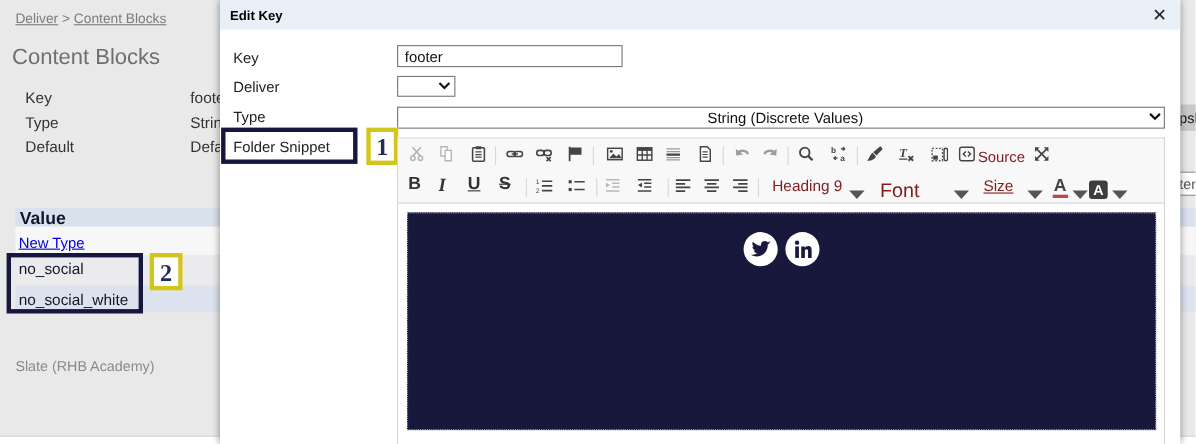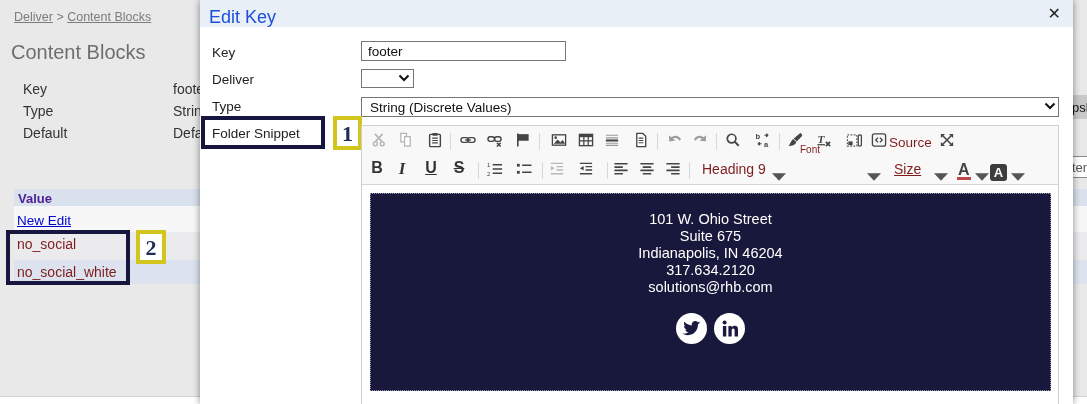--- a/index.html
+++ b/index.html
@@ -8,42 +8,42 @@
 
 
 #page { position:absolute; left:0; top:0; width:1087px; height:404px; background:#fff; }
 #greypanel { position:absolute; left:0; top:0; width:1087px; height:397px; background:#e9e9e9; border-bottom:1px solid #d4d4d4; }
 .crumb { position:absolute; left:14px; top:10px; font-size:12.5px; color:#7c7c7c;text-align:right; }
 .crumb a { color:#7c7c7c; text-decoration:underline; }
 h1.title { position:absolute; left:11px; top:41px; font-size:20px; font-weight:400; color:#6e6e6e; }
 .deflab { position:absolute; left:23px; font-size:14px; color:#333; }
 .defval { position:absolute; left:173px; font-size:14px; color:#333; }
 #valband { position:absolute; left:14px; top:189px; width:1073px; height:17px; background:#d9e1ec; }
-#valband span { position:absolute; left:4px; top:2px; font-size:13px; font-weight:bold; color:#4c1d95; }
+#valband span { position:absolute; left:4px; top:2px; font-size:16px; font-weight:bold; color:#0f172a; }
 #newcoderow { position:absolute; left:14px; top:206px; width:1073px; height:26px; background:#f7f7f7; }
 #newcode { position:absolute; left:17px; top:213px; font-size:13.5px; color:#0000d4; text-decoration:underline; }
 #row1 { position:absolute; left:14px; top:232px; width:1073px; height:26px; background:#ebebee; }
 #row2 { position:absolute; left:14px; top:260px; width:1073px; height:24px; background:#dce3ee; }
-.rowtxt { font-size:14px; color:#7f1d1d; position:absolute; left:3px; top:4px; }
+.rowtxt { font-size:14px; color:#0f172a; position:absolute; left:3px; top:4px; }
 #slate { position:absolute; left:14px; top:325px; font-size:13px; color:#8a8a8a; }
 
 
 .navybox { position:absolute; border:4px solid #16163e; background:transparent; }
 .ybox { position:absolute; border:4px solid #d2c51d; background:#fff; text-align:center; font-family:"Liberation Serif", serif; font-weight:bold; color:#1f2d58; }
 
 
 #pshbtn { position:absolute; left:1073px; top:95px; width:14px; height:24px; background:#c9c9c9; font-size:13px; color:#111; overflow:hidden; }
 #pshbtn span { position:absolute; left:-1px; top:5px; }
 #teninput { position:absolute; left:1073px; top:156px; width:14px; height:22px; background:#fff; border-top:1px solid #8a8a8a; border-bottom:1px solid #8a8a8a; font-size:13px; color:#555; overflow:hidden; }
 #teninput span { position:absolute; left:-1px; top:3px; }
 
 
 #modal { position:absolute; left:200px; top:0; width:873px; height:404px; background:#fff; box-shadow:0 0 7px rgba(0,0,0,0.45); }
 #mhead { position:absolute; left:0; top:0; width:873px; height:27px; background:#e8eff6; }
-#mhead .t { position:absolute; left:9px; top:7px; font-size:18px; font-weight:normal; color:#1d4ed8; }
+#mhead .t { position:absolute; left:9px; top:7px; font-size:12px; font-weight:bold; color:#000000; }
 #mclose { position:absolute; right:12px; top:4px; font-size:16px; color:#222; font-weight:400; }
 .mlabel { position:absolute; left:12px; font-size:13.5px; color:#222; }
 .tinput { position:absolute; background:#fff; border:1px solid #767676; font-size:13.5px; color:#111; }
 .chev { position:absolute; }
 
 
 #editor { position:absolute; left:161px; top:125px; width:698px; height:279px; border:1px solid #cfcfcf; border-bottom:none; background:#fff; }
 #toolbar { position:absolute; left:0; top:0; width:696px; height:59px; background:#f8f8f8; border-bottom:1px solid #d4d4d4; }
 .sep1 { position:absolute; top:7px; width:1px; height:17px; background:#d8d8d8; }
 .sep2 { position:absolute; top:36px; width:1px; height:17px; background:#d8d8d8; }
@@ -66,27 +66,28 @@
   <div class="deflab" style="top:81px;">Key</div>
     <div class="defval" style="top:81px;">footer</div>
   <div class="deflab" style="top:103px;">Type</div>
     <div class="defval" style="top:103px;">String (</div>
   <div class="deflab" style="top:125px;">Default</div>
     <div class="defval" style="top:125px;">Default</div>
   <div id="valband">
       <span>Value</span>
     </div>
   <div id="newcoderow"></div>
-  <div id="newcode">New Edit</div>
+  <div id="newcode">New Type</div>
   <div id="row1">
       <span class="rowtxt">no_social</span>
     </div>
   <div id="row2">
       <span class="rowtxt">no_social_white</span>
     </div>
+  <div id="slate">Slate (RHB Academy)</div>
   <div class="navybox" style="left:6px; top:230px; width:124px; height:55px;"></div>
   <div class="ybox" style="left:136px; top:230px; width:30px; height:34px; font-size:22px; line-height:27px;">2</div>
   <div id="pshbtn">
       <span>psh</span>
     </div>
   <div id="teninput">
       <span>ten</span>
     </div>
 </div>
 
@@ -96,21 +97,21 @@
       <span id="mclose">✕</span>
     </div>
   <div class="mlabel" style="top:45px;">Key</div>
   <div class="tinput" style="left:161px; top:41px; width:205px; height:20px; padding:2px 0 0 6px;">footer</div>
   <div class="mlabel" style="top:72px;">Deliver</div>
   <div class="tinput" style="left:161px; top:69px; width:53px; height:19px;"></div>
   <svg class="chev" style="left:198px; top:74px;" width="12" height="8" viewBox="0 0 12 8">
       <path d="M1.5 1.5 L6 6 L10.5 1.5" fill="none" stroke="#111" stroke-width="2"></path>
     </svg>
   <div class="mlabel" style="top:99px;">Type</div>
-  <div class="tinput" style="left:161px; top:97px; width:698px; height:20px; padding:2px 0 0 8px;">String (Discrete Values)</div>
+  <div class="tinput" style="left:161px; top:97px; width:698px; height:20px; padding:2px 0 0 8px;text-align:center;">String (Discrete Values)</div>
   <svg class="chev" style="left:844px; top:102px;" width="12" height="8" viewBox="0 0 12 8">
       <path d="M1.5 1.5 L6 6 L10.5 1.5" fill="none" stroke="#111" stroke-width="2"></path>
     </svg>
   <div class="navybox" style="left:1px; top:116px; width:124px; height:33px; background:#fff;"></div>
   <div class="mlabel" style="left:12px; top:126px; z-index:3;">Folder Snippet</div>
   <div class="ybox" style="left:133px; top:116px; width:29px; height:34px; font-size:22px; line-height:27px;">1</div>
 
   <div id="editor">
     <div id="toolbar">
         <svg class="ti" style="left:9px; top:6px;" width="17" height="17" viewBox="0 0 17 17">
@@ -238,41 +239,40 @@
           <path d="M1.5 3 h14 M4 6.5 h9 M1.5 10 h14 M4 13.5 h9" stroke="#444" stroke-width="1.7"></path>
         </svg>
 <svg class="ti" style="left:303px; top:35px;" width="17" height="17" viewBox="0 0 17 17">
           <path d="M1.5 3 h14 M6.5 6.5 h9 M1.5 10 h14 M6.5 13.5 h9" stroke="#444" stroke-width="1.7"></path>
         </svg>
 <div class="sep2" style="left:327px;"></div>
 <div class="tt" style="left:340px; top:35px; font-size:14px;">Heading 9</div>
 <svg class="ti" style="left:409px; top:43px;" width="8" height="5" viewBox="0 0 8 5">
           <path d="M0.5 0.6 L4 4.4 L7.5 0.6 z" fill="#555"></path>
         </svg>
-<div class="tt" style="left:438px; top:18px; font-size:10px;">Font</div>
+<div class="tt" style="left:438px; top:37px; font-size:18px;">Font</div>
 <svg class="ti" style="left:504px; top:43px;" width="8" height="5" viewBox="0 0 8 5">
           <path d="M0.5 0.6 L4 4.4 L7.5 0.6 z" fill="#555"></path>
         </svg>
 <div class="tt" style="left:532px; top:35px; font-size:14px;text-decoration:underline;">Size</div>
 <svg class="ti" style="left:571px; top:43px;" width="8" height="5" viewBox="0 0 8 5">
           <path d="M0.5 0.6 L4 4.4 L7.5 0.6 z" fill="#555"></path>
         </svg>
 <div class="tt" style="left:596px; top:35px; font-size:16px; font-weight:bold; color:#444;">A</div>
 <div style="position:absolute; left:595px; top:51px; width:14px; height:3px; background:#b94a48;"></div>
 <svg class="ti" style="left:612px; top:43px;" width="8" height="5" viewBox="0 0 8 5">
           <path d="M0.5 0.6 L4 4.4 L7.5 0.6 z" fill="#555"></path>
         </svg>
 <div style="position:absolute; left:628px; top:38px; width:17px; height:17px; background:#3d3d3d; border-radius:3px; color:#fff; font-size:13px; font-weight:bold; text-align:center; line-height:17px;">A</div>
 <svg class="ti" style="left:648px; top:43px;" width="8" height="5" viewBox="0 0 8 5">
           <path d="M0.5 0.6 L4 4.4 L7.5 0.6 z" fill="#555"></path>
         </svg>
       </div>
     <div id="content">
       <div id="footerbox">
-        <div class="addr">101 W. Ohio Street<br>Suite 675<br>Indianapolis, IN 46204<br>317.634.2120<br>solutions@rhb.com</div>
         <div class="socwrap"><span class="soc" id="soc-tw"><svg style="position:absolute;left:6px;top:8px;" width="19" height="16" viewBox="0 0 16 14">
                 <path fill="#1a1a40" d="M15.97 1.56c-.56.25-1.16.42-1.79.5.64-.39 1.14-1 1.37-1.72-.6.36-1.27.62-1.98.76A3.1 3.1 0 0 0 11.3.1C9.58.1 8.19 1.49 8.19 3.21c0 .24.03.48.08.71C5.69 3.79 3.39 2.55 1.86.67c-.27.46-.42.99-.42 1.56 0 1.08.55 2.03 1.38 2.59-.51-.02-.99-.16-1.41-.39v.04c0 1.51 1.07 2.76 2.49 3.05-.26.07-.54.11-.82.11-.2 0-.39-.02-.58-.06.39 1.23 1.54 2.13 2.9 2.15A6.23 6.23 0 0 1 .78 11c-.25 0-.5-.01-.74-.04a8.78 8.78 0 0 0 4.76 1.4c5.71 0 8.84-4.73 8.84-8.84v-.4c.61-.44 1.13-.98 1.55-1.69z"></path>
               </svg></span><span class="soc" id="soc-in"><svg style="position:absolute;left:8px;top:7px;" width="16" height="17" viewBox="0 0 16 17">
                 <circle cx="2.6" cy="2.6" r="2" fill="#1a1a40"></circle>
                 <rect x="0.9" y="6" width="3.4" height="10.5" fill="#1a1a40"></rect>
                 <path d="M6.4 6 h3.3 v1.4 c0.6-1 1.8-1.7 3.2-1.7 c2.3 0 3.1 1.5 3.1 4 v6.8 h-3.4 v-6 c0-1.1-0.4-1.9-1.4-1.9 c-1 0-1.5 0.8-1.5 1.9 v6 H6.4 z" fill="#1a1a40"></path>
               </svg></span></div>
       </div>
     </div>
   </div>

